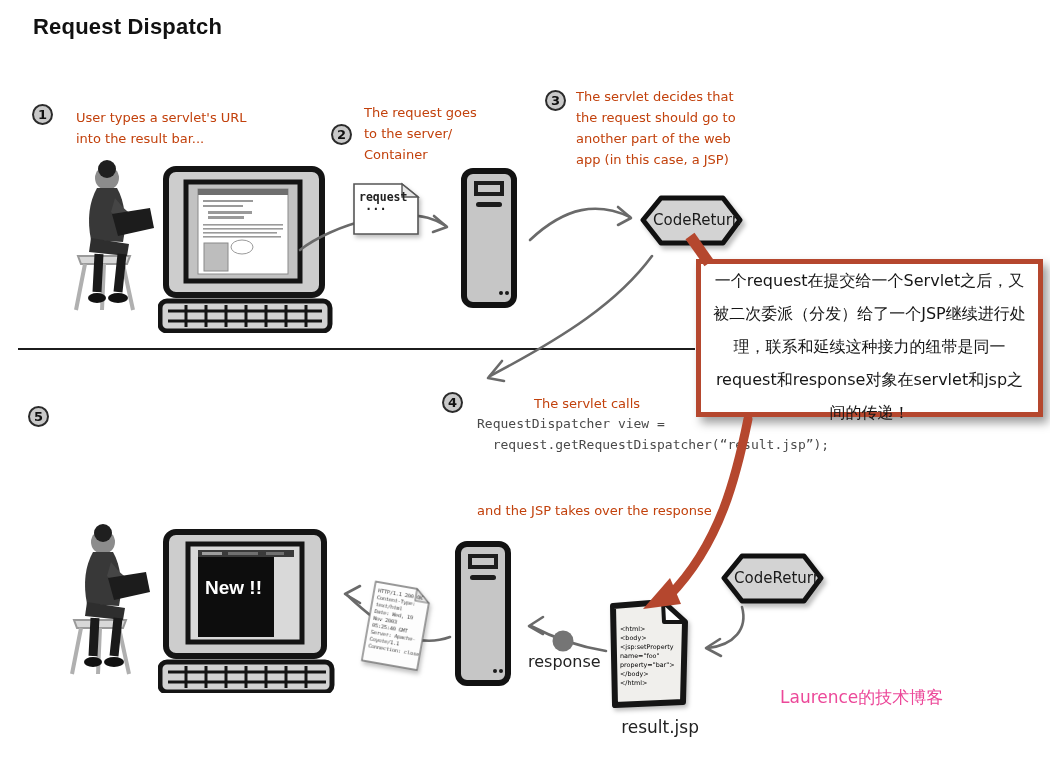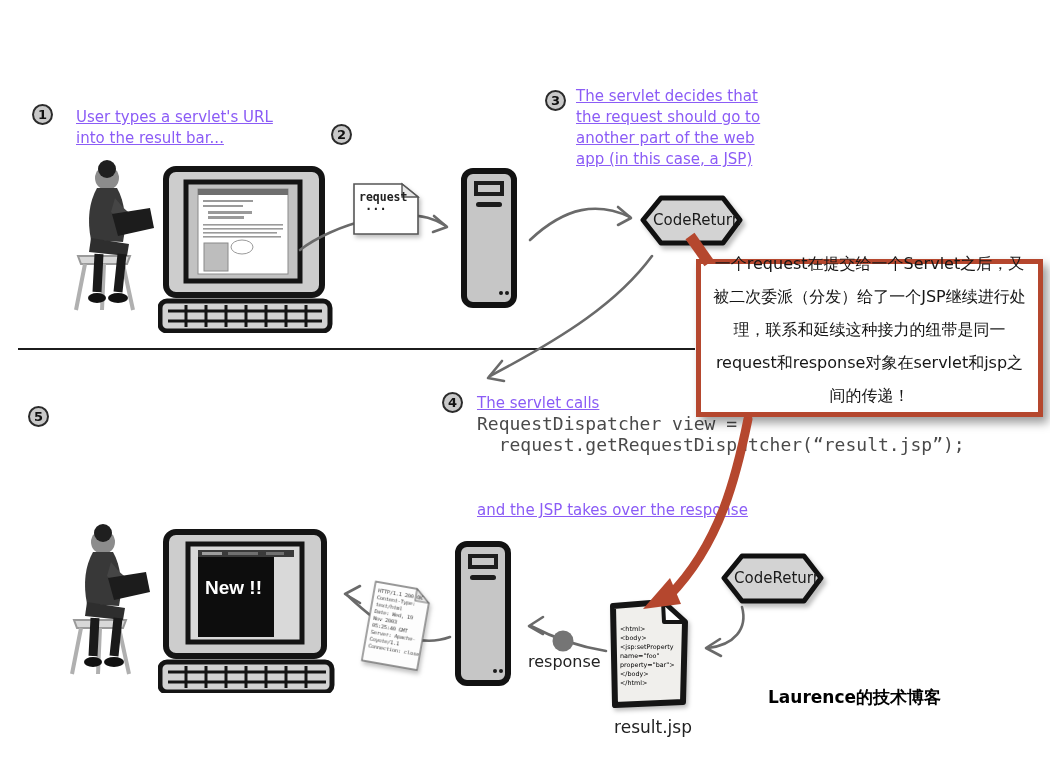--- a/index.html
+++ b/index.html
@@ -6,63 +6,67 @@
   #canvas{position:relative;width:1050px;height:758px;background:#ffffff;overflow:hidden;
           font-family:"DejaVu Sans",sans-serif;color:#1d1d1d;}
   .abs{position:absolute;}
   #page-title{font-family:"Liberation Sans",sans-serif;font-weight:800;font-size:22px;
               color:#111;letter-spacing:.2px;margin:0;}
   
   .badge{width:21px;height:21px;border-radius:50%;background:#c9c9c9;border:2px solid #2b2b2b;
          display:flex;align-items:center;justify-content:center;font-size:13px;font-weight:700;
          color:#111;box-sizing:border-box;z-index:4;}
   
-  .hand{font-size:15px;line-height:21px;color:#8b5cf6;white-space:pre-line;z-index:4;text-decoration:underline;}
-  
-  .code{font-family:"DejaVu Sans Mono",monospace;font-size:18px;line-height:21px;color:#4a4a4a;z-index:4;}
+  .hand{font-size:13px;line-height:21px;color:#c2410c;white-space:pre-line;z-index:4;}
+  
+  .code{font-family:"DejaVu Sans Mono",monospace;font-size:13px;line-height:21px;color:#4a4a4a;z-index:4;}
   .code-line{white-space:pre;}
   .u-red{border-bottom:4px solid #b5472e;box-shadow:2px 4px 0 -1px #c3c3c3;padding-bottom:1px;}
   
   #callout{left:696px;top:259px;width:347px;height:158px;box-sizing:border-box;
            background:#fff;border:5px solid #b5472e;box-shadow:5px 6px 9px rgba(0,0,0,.38);
-           z-index:5;display:flex;align-items:flex-end;}
+           z-index:5;display:flex;align-items:flex-start;}
   #callout .txt{font-size:16px;line-height:33px;color:#161616;text-align:center;padding:0 7px;}
   
   .drawing{z-index:2;}
   .noteshadow{filter:drop-shadow(2px 3px 2px rgba(0,0,0,.25));}
   .hexshadow{filter:drop-shadow(3px 4px 2px rgba(0,0,0,.25));}
   svg text.hex-label{font-family:"DejaVu Sans",sans-serif;font-size:15px;fill:#1a1a1a;}
   svg text.note-title{font-family:"DejaVu Sans Mono",monospace;font-weight:700;fill:#222;}
   #divider{left:18px;top:348px;width:677px;height:2px;background:#1c1c1c;z-index:1;}
   #gray-arrows{left:0;top:0;z-index:3;pointer-events:none;}
   #red-arrows{left:0;top:0;z-index:6;pointer-events:none;}
   .label-hand{font-size:16px;color:#222;z-index:4;}
   .caption{font-size:17px;color:#222;z-index:4;}
-  .footer-red{font-size:17px;font-weight:700;color:#000000;z-index:4;}
+  .footer-red{font-size:17px;font-weight:400;color:#ec4899;z-index:4;margin-left:12px;}
   .rot{transform:rotate(10deg);}
 </style>
 </head>
 <body>
 
 <div id="canvas">
 
+  <h1 id="page-title" class="abs" style="left:33px;top:14px;">Request Dispatch</h1>
 
   <div class="abs badge" style="left:32px;top:104px;">1</div>
   <div class="abs badge" style="left:331px;top:124px;">2</div>
   <div class="abs badge" style="left:545px;top:90px;">3</div>
   <div class="abs badge" style="left:442px;top:392px;">4</div>
   <div class="abs badge" style="left:28px;top:406px;">5</div>
 
   <div class="abs hand" style="left:76px;top:107px;width:250px;">User types a servlet's URL
 into the result bar...</div>
+  <div class="abs hand" style="left:364px;top:102px;width:180px;">The request goes
+to the server/
+Container</div>
   <div class="abs hand" style="left:576px;top:86px;width:230px;">The servlet decides that
 the request should go to
 another part of the web
 app (in this case, a JSP)</div>
-  <div class="abs hand" style="left:477px;top:393px;width:220px;">The servlet calls</div>
+  <div class="abs hand" style="left:477px;top:393px;width:220px;text-align:center;">The servlet calls</div>
 
   <div class="abs code" style="left:477px;top:413px;">
     <div class="code-line">RequestDispatcher view =</div>
     <div class="code-line">  request.getRequestDispatcher(“result.jsp”);</div>
   </div>
   <div class="abs hand" style="left:477px;top:500px;width:320px;">and the JSP takes over the response</div>
 
   <div id="divider" class="abs"></div>
 
   <svg class="abs drawing" style="left:52px;top:158px;" width="110" height="162" viewBox="0 0 110 162">
@@ -185,21 +189,21 @@
     <g class="mono-xs" font-size="6.4">
       <text x="15" y="35">&lt;html&gt;</text>
       <text x="15" y="44">&lt;body&gt;</text>
       <text x="15" y="53">&lt;jsp:setProperty</text>
       <text x="15" y="62">name="foo"</text>
       <text x="15" y="71">property="bar"&gt;</text>
       <text x="15" y="80">&lt;/body&gt;</text>
       <text x="15" y="89">&lt;/html&gt;</text>
     </g>
   </svg>
-  <div class="abs caption" style="left:607px;top:717px;width:92px;text-align:center;">result.jsp</div>
+  <div class="abs caption" style="left:607px;top:717px;width:92px;text-align:right;">result.jsp</div>
 
   <svg class="abs hexshadow" style="left:716px;top:550px;z-index:2;" width="112" height="58" viewBox="0 0 112 58">
     <polygon points="8,28 26,6 88,6 105,28 88,51 26,51" fill="#d3d3d3" stroke="#111" stroke-width="5" stroke-linejoin="round"></polygon>
     <text class="hex-label" x="18" y="33">CodeReturn</text>
   </svg>
 
   <div class="abs footer-red" style="left:768px;top:686px;">Laurence的技术博客</div>
 
   <svg id="gray-arrows" class="abs" width="1050" height="758" viewBox="0 0 1050 758">
     <g stroke="#6a6a6a" stroke-width="2.6" fill="none" stroke-linecap="round" stroke-linejoin="round">

